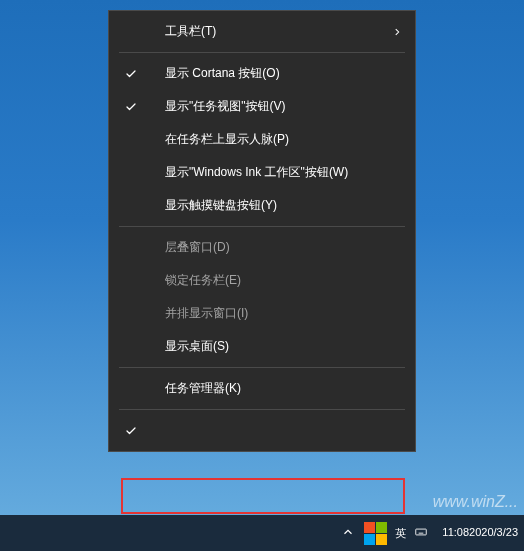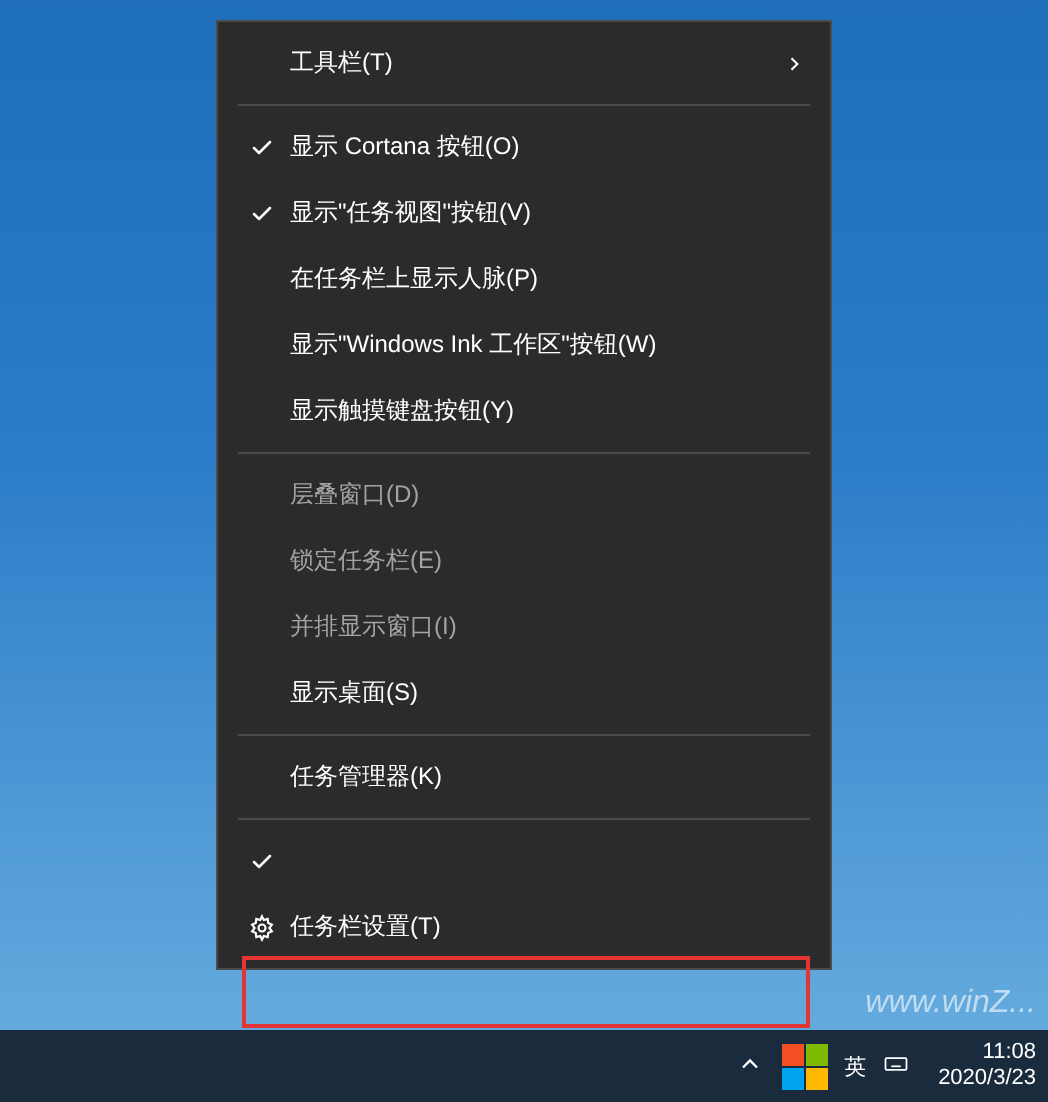--- a/index.html
+++ b/index.html
@@ -41,20 +41,21 @@
     .icon-col {
       width: 20px;
       display: flex;
       align-items: center;
       justify-content: center;
       flex-shrink: 0;
     }
     .label-col {
       flex: 1;
       padding-left: 4px;
+      margin-left: 20px;
     }
     .arrow-col {
       width: 16px;
       display: flex;
       align-items: center;
       justify-content: center;
     }
     .checkmark svg {
       width: 12px;
       height: 12px;
@@ -109,21 +110,21 @@
       display: flex;
       flex-wrap: wrap;
     }
     .win-flag span {
       width: 11px;
       height: 11px;
       margin: 0.5px;
     }
     .clock {
       display: flex;
-      flex-direction: column;
+      flex-direction: row;
       align-items: flex-end;
       line-height: 1.2;
       margin-left: 6px;
     }
     .watermark {
       position: absolute;
       right: 6px;
       bottom: 40px;
       color: rgba(255,255,255,0.6);
       font-size: 16px;
@@ -204,30 +205,20 @@
       <span class="label-col">任务管理器(K)</span>
       <span class="arrow-col"></span>
     </div>
     <div class="separator"></div>
     <div class="menu-item">
       <span class="icon-col checkmark">
         <svg viewBox="0 0 24 24" fill="none" stroke="#fff" stroke-width="2.5" stroke-linecap="round" stroke-linejoin="round">
           <polyline points="4 12 9 17 20 6"></polyline>
         </svg>
       </span>
-      <span class="arrow-col"></span>
-    </div>
-    <div class="menu-item">
-      <span class="icon-col gear">
-        <svg viewBox="0 0 24 24" fill="none" stroke="#fff" stroke-width="1.8">
-          <circle cx="12" cy="12" r="3"></circle>
-          <path d="M12 2l1.5 3.2 3.4-1 .4 3.5 3.2 1.5-2.2 2.8 2.2 2.8-3.2 1.5-.4 3.5-3.4-1L12 22l-1.5-3.2-3.4 1-.4-3.5-3.2-1.5 2.2-2.8-2.2-2.8 3.2-1.5.4-3.5 3.4 1z"></path>
-        </svg>
-      </span>
-      <span class="label-col">任务栏设置(T)</span>
       <span class="arrow-col"></span>
     </div>
     <div class="highlight-box" style="top: 467px;"></div>
   </div>
 
 <div class="watermark">www.winZ...</div>
 
 <div class="taskbar">
   <div class="tray">
     <span class="tray-icon">

